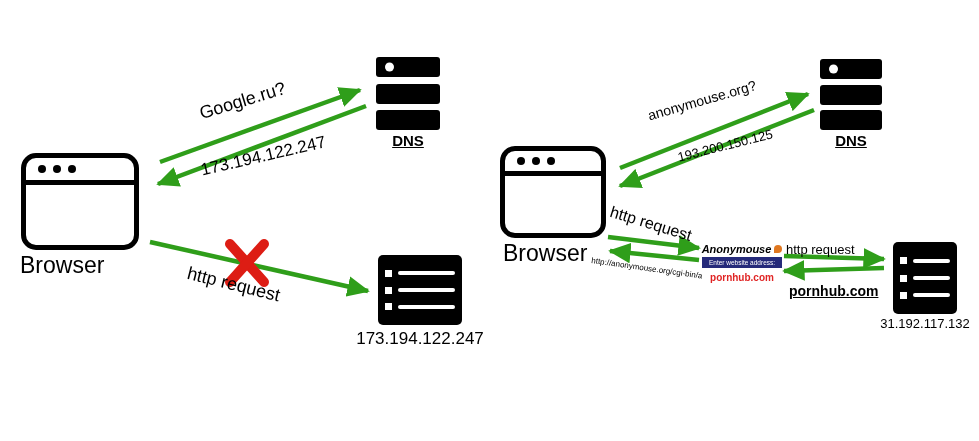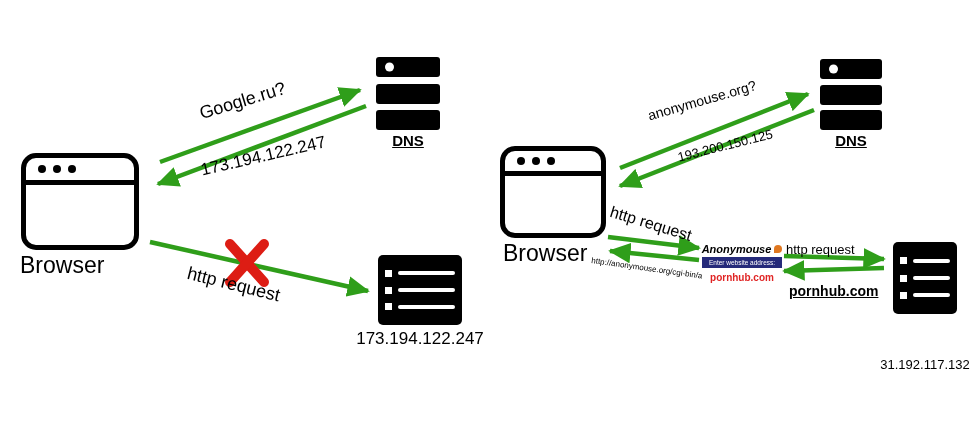--- a/index.html
+++ b/index.html
@@ -146,15 +146,15 @@
       </div>
     <div class="slot">
         <span class="sq"></span>
         <span class="line"></span>
       </div>
     <div class="slot">
         <span class="sq"></span>
         <span class="line"></span>
       </div>
   </div>
-  <div class="lbl" style="left:875px; top:316px; width:100px; text-align:center; font-size:13px;margin-top:41px;">31.192.117.132</div>
+  <div class="lbl" style="left:875px; top:316px; width:100px; text-align:center; font-size:13px;">31.192.117.132</div>
 
 </div>
 
 </body></html>

